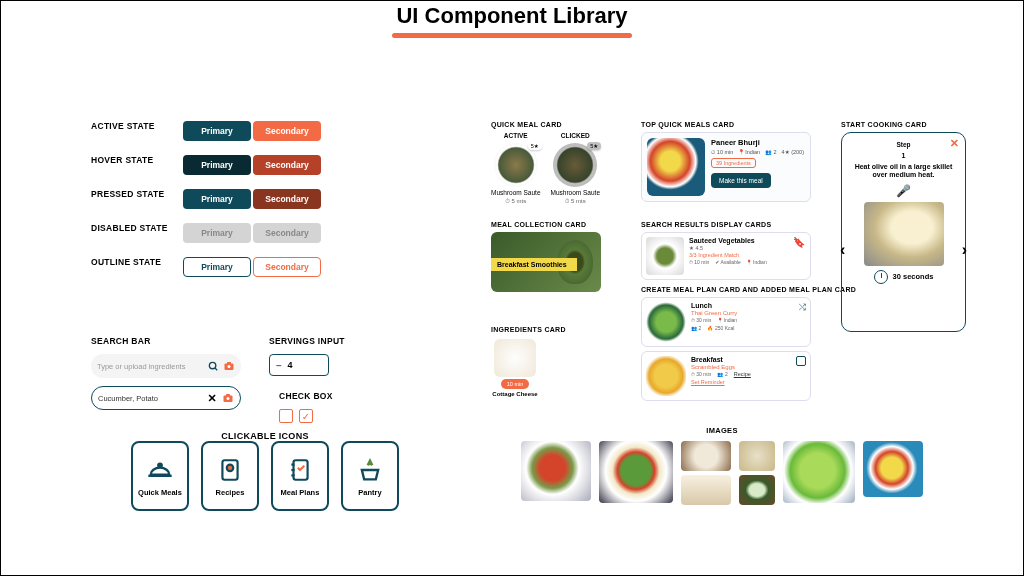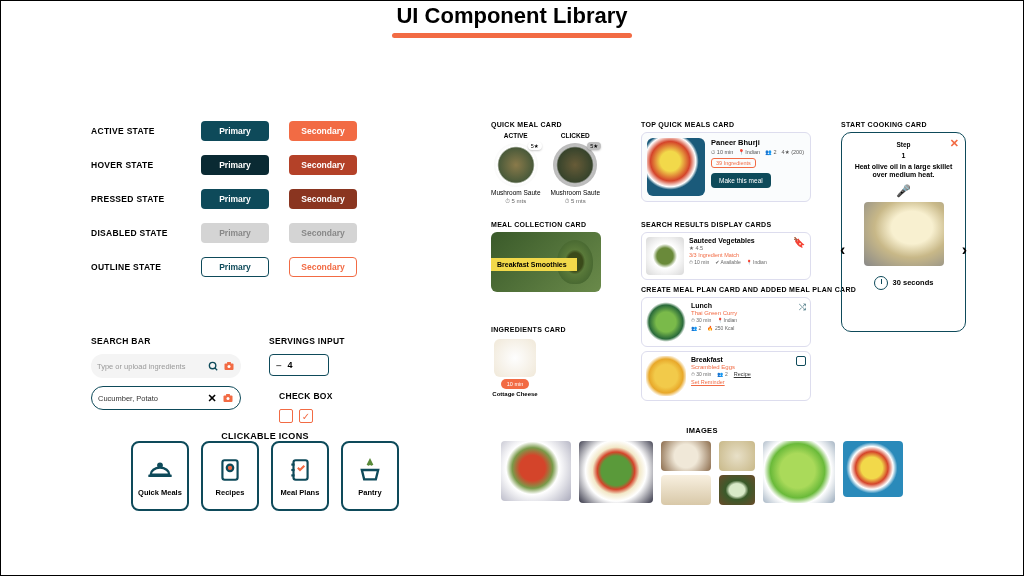--- a/index.html
+++ b/index.html
@@ -2,21 +2,21 @@
 <html><head>
 <meta charset="utf-8">
 <style>
 *{box-sizing:border-box;margin:0;padding:0;font-family:Arial,sans-serif}
 body{width:1024px;height:576px;background:#fff;border:1px solid #000;position:relative;font-size:9px}
 .title{text-align:center;font-size:22px;font-weight:900;margin-top:2px}
 .underline{width:240px;height:5px;background:#f26b44;margin:4px auto 0;border-radius:3px}
 
 
 .states{position:absolute;left:90px;top:120px}
-.state-row{display:flex;align-items:center;gap:20px;margin-bottom:14px}
+.state-row{display:flex;align-items:flex-start;gap:2px;margin-bottom:14px}
 .state-label{width:90px;font-size:8.5px;font-weight:700;letter-spacing:.3px}
 .btn{width:68px;height:20px;border-radius:4px;font-size:8.5px;font-weight:600;display:flex;align-items:center;justify-content:center;color:#fff}
 .btn-p-active{background:#0e4a5a}
 .btn-s-active{background:#f26b44}
 .btn-p-hover{background:#0a2a33}
 .btn-s-hover{background:#b44128}
 .btn-p-pressed{background:#0e4a5a}
 .btn-s-pressed{background:#8a3520}
 .btn-disabled{background:#d4d4d4;color:#888}
 .btn-p-outline{background:#fff;border:1.5px solid #0e4a5a;color:#0e4a5a}
@@ -114,27 +114,27 @@
 
 .cook-sec{position:absolute;left:840px;top:120px}
 .cook-card{width:125px;height:200px;border:1.5px solid #0e4a5a;border-radius:10px;padding:8px;position:relative;margin-top:4px;display:flex;flex-direction:column;align-items:center;gap:4px}
 .cook-close{position:absolute;top:4px;right:6px;color:#f26b44;font-size:11px;font-weight:700}
 .step-label{font-size:6.5px;font-weight:700}
 .step-num{font-size:7px;font-weight:700}
 .step-text{font-size:7px;font-weight:700;text-align:center;line-height:1.2;padding:0 4px}
 .mic{color:#0e4a5a;font-size:12px}
 .cook-img{width:80px;height:64px;border-radius:4px;background:radial-gradient(ellipse at 60% 40%,#f8f0d0 30%,#c8b888 55%,#888 100%)}
 .arrows{position:absolute;top:108px;left:-2px;right:-2px;display:flex;justify-content:space-between;font-size:16px;font-weight:700}
-.timer-row{display:flex;align-items:center;gap:5px;margin-top:6px}
+.timer-row{display:flex;align-items:center;gap:5px;}
 .timer-icon{width:14px;height:14px;border:1.5px solid #0e4a5a;border-radius:50%;position:relative}
 .timer-icon::after{content:'';position:absolute;top:2px;left:50%;width:1.5px;height:5px;background:#0e4a5a}
 .timer-text{font-size:7.5px;font-weight:700}
 
 
-.images-sec{position:absolute;left:500px;top:425px}
+.images-sec{position:absolute;left:520px;top:425px}
 .images-label{font-size:7.5px;font-weight:700;text-align:center;margin-bottom:6px;letter-spacing:.3px}
 .images-row{display:flex;gap:8px;align-items:flex-start}
 .img-thumb{border-radius:4px}
 .im1{width:70px;height:60px;background:radial-gradient(circle at 45% 45%,#d4442a 25%,#7a9a4a 40%,#fff 52%,#aab 100%)}
 .im2{width:74px;height:62px;background:radial-gradient(circle at 50% 48%,#5a9a3a 30%,#d4442a 38%,#f2e8c8 48%,#fff 62%,#334 100%)}
 .im-col{display:flex;flex-direction:column;gap:4px}
 .im3a{width:50px;height:30px;background:radial-gradient(circle,#f0e8d8 40%,#8a6a4a 100%)}
 .im3b{width:50px;height:30px;background:linear-gradient(#f8f0e0,#d8c8a8)}
 .im4a{width:36px;height:30px;background:radial-gradient(circle,#e8e0c8,#c8b888)}
 .im4b{width:36px;height:30px;background:radial-gradient(ellipse,#d8eac8 30%,#3a5a2a 45%,#6a4a2a 100%)}

